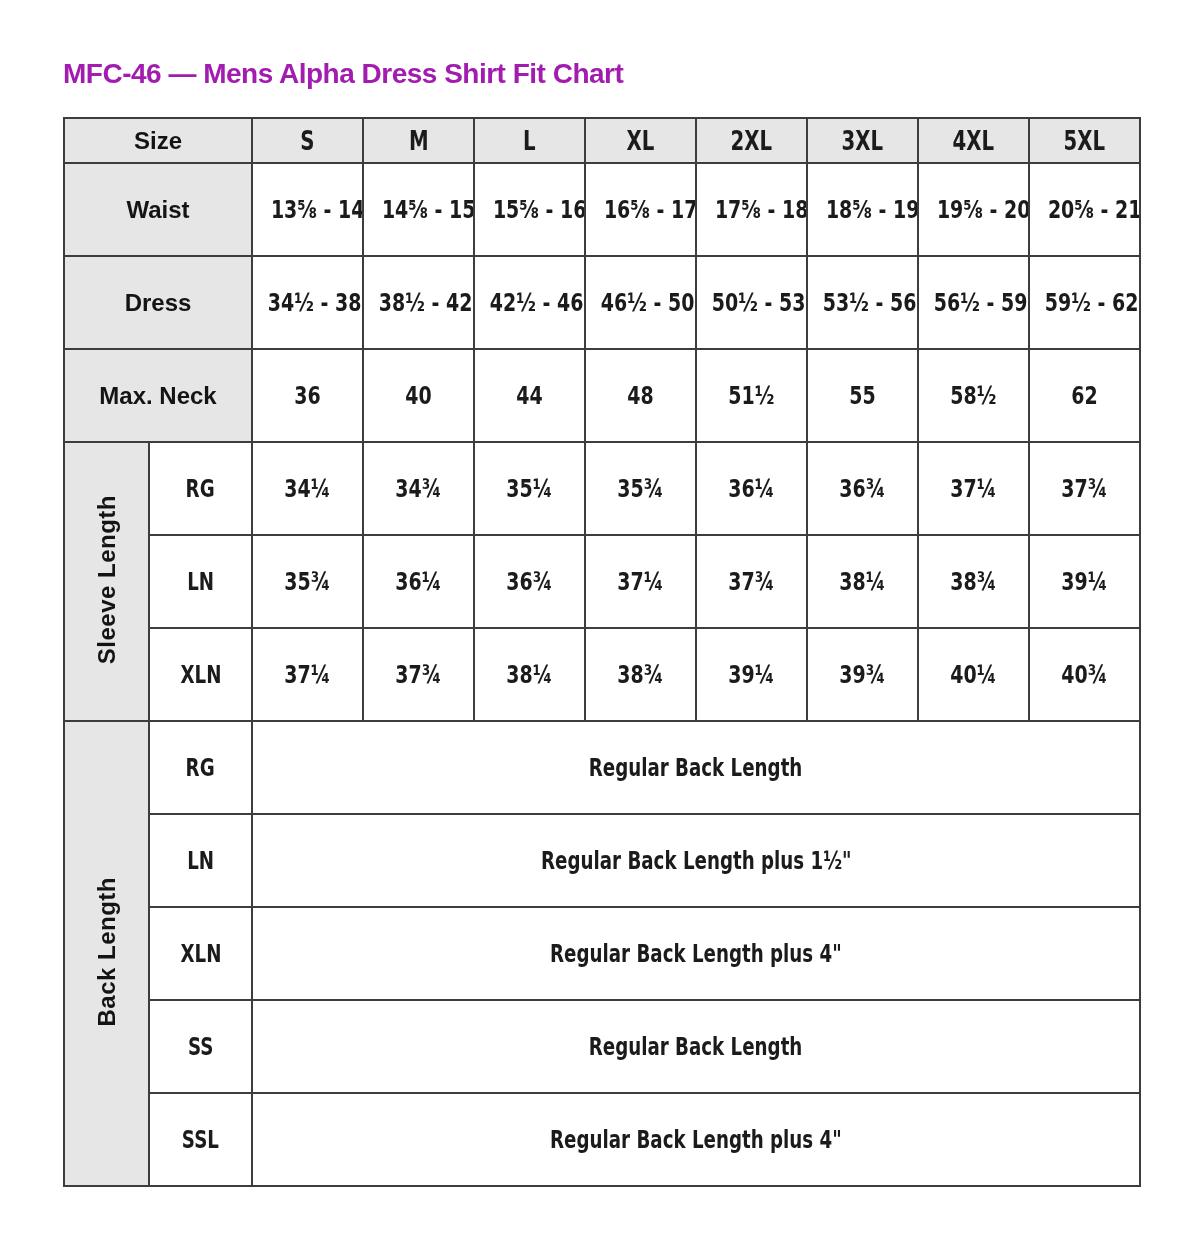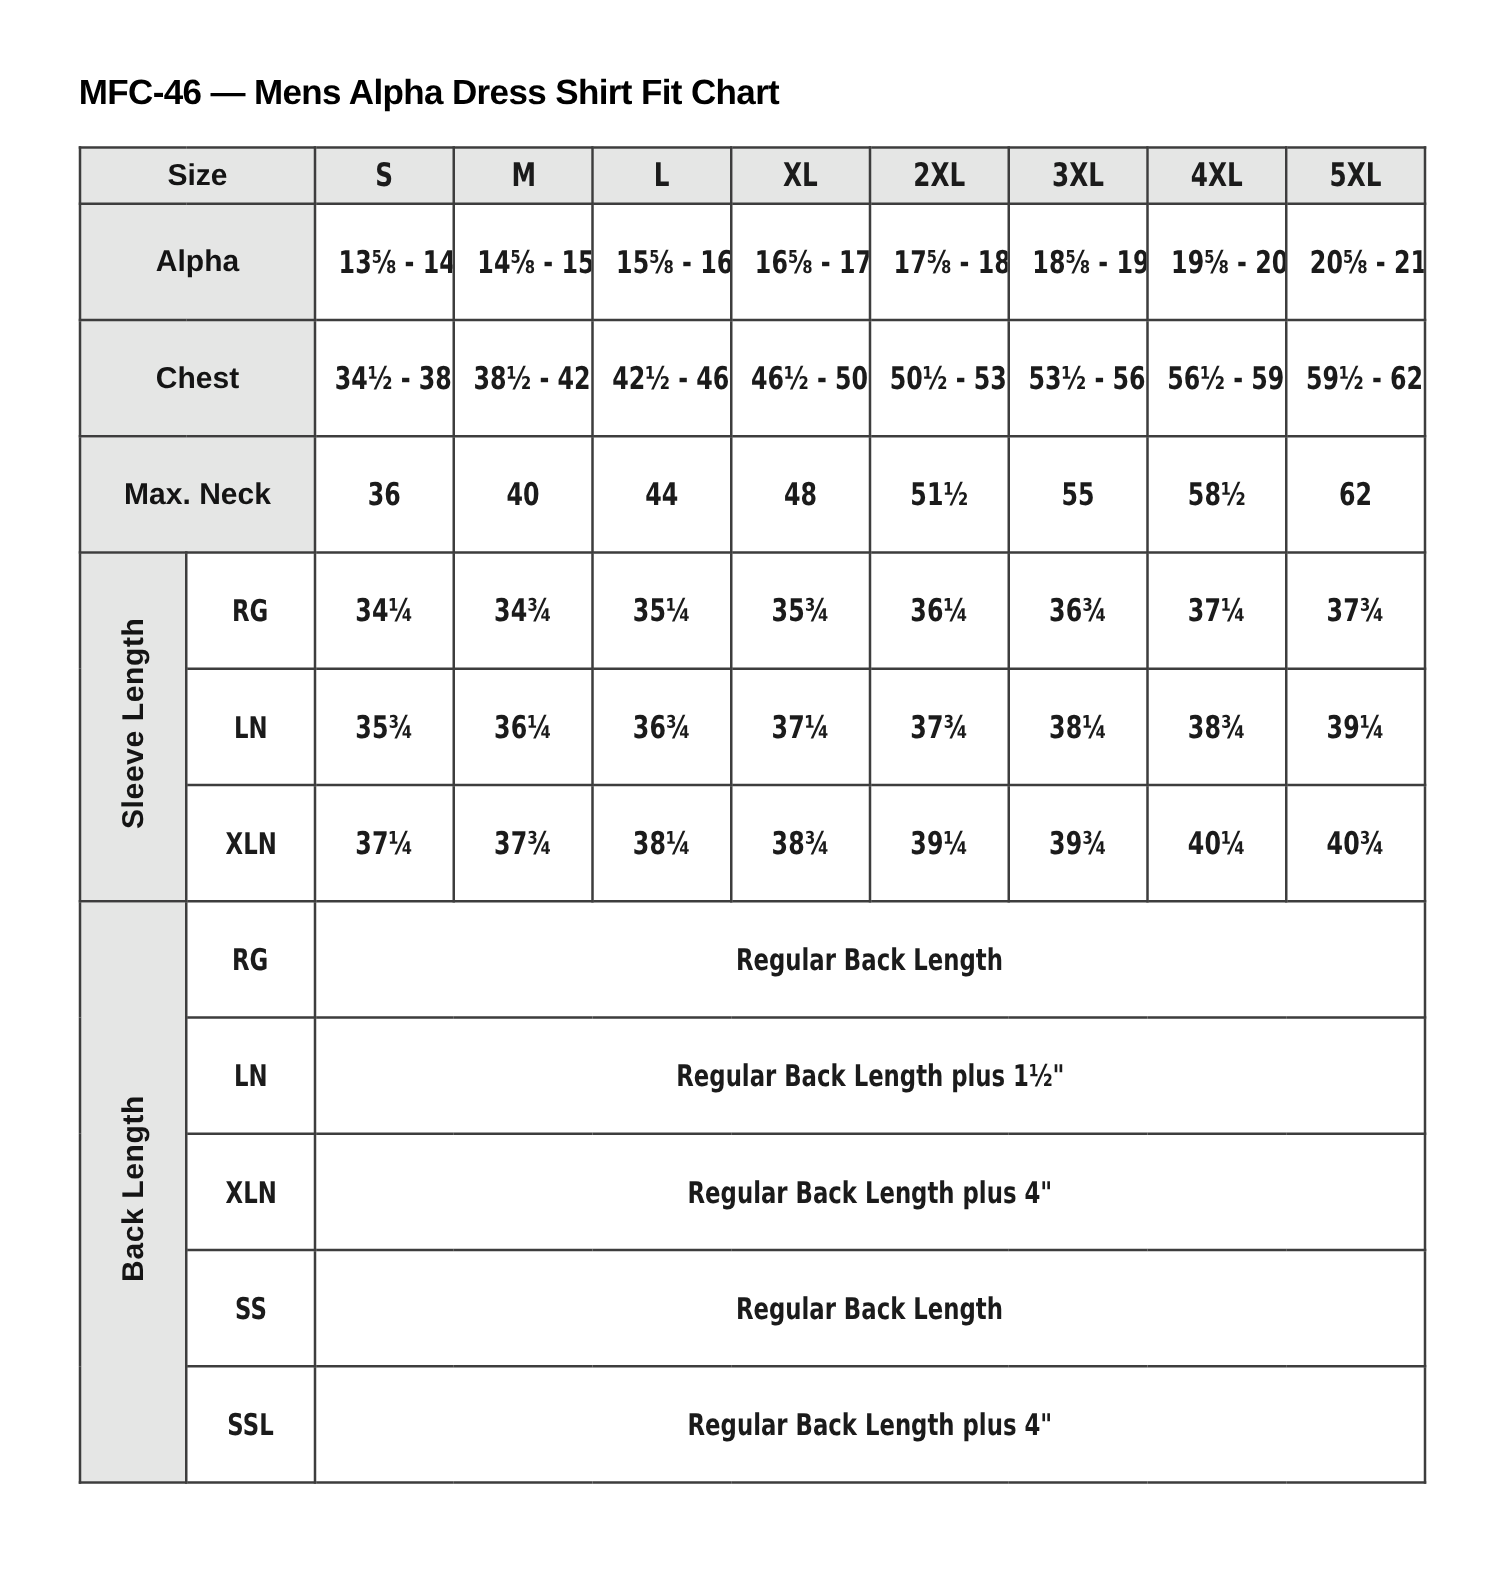--- a/index.html
+++ b/index.html
@@ -15,21 +15,21 @@
     background: #ffffff;
     box-sizing: border-box;
     padding: 58px 60px 0 63px;
   }
   .title {
     font-size: 28px;
     line-height: 32px;
     font-weight: bold;
     letter-spacing: -0.5px;
     margin: 0 0 27px 0;
-    color: #000000;
+    color: #a21caf;
   }
   table.fit-chart {
     border-collapse: collapse;
     table-layout: fixed;
     width: 1077px;
   }
   table.fit-chart td {
     border: 2px solid #3d3d3d;
     text-align: center;
     vertical-align: middle;
@@ -95,33 +95,33 @@
       <td class="gray"><span class="cond size-hd">M</span></td>
       <td class="gray"><span class="cond size-hd">L</span></td>
       <td class="gray"><span class="cond size-hd">XL</span></td>
       <td class="gray"><span class="cond size-hd">2XL</span></td>
       <td class="gray"><span class="cond size-hd">3XL</span></td>
       <td class="gray"><span class="cond size-hd">4XL</span></td>
       <td class="gray"><span class="cond size-hd">5XL</span></td>
     </tr>
 
     <tr class="r-data">
-      <td class="gray" colspan="2"><span class="lbl">Alpha</span></td>
+      <td class="gray" colspan="2"><span class="lbl">Waist</span></td>
       <td class="white"><span class="cond">13⅝ - 14½</span></td>
       <td class="white"><span class="cond">14⅝ - 15½</span></td>
       <td class="white"><span class="cond">15⅝ - 16½</span></td>
       <td class="white"><span class="cond">16⅝ - 17½</span></td>
       <td class="white"><span class="cond">17⅝ - 18½</span></td>
       <td class="white"><span class="cond">18⅝ - 19½</span></td>
       <td class="white"><span class="cond">19⅝ - 20½</span></td>
       <td class="white"><span class="cond">20⅝ - 21½</span></td>
     </tr>
 
     <tr class="r-data">
-      <td class="gray" colspan="2"><span class="lbl">Chest</span></td>
+      <td class="gray" colspan="2"><span class="lbl">Dress</span></td>
       <td class="white"><span class="cond">34½ - 38</span></td>
       <td class="white"><span class="cond">38½ - 42</span></td>
       <td class="white"><span class="cond">42½ - 46</span></td>
       <td class="white"><span class="cond">46½ - 50</span></td>
       <td class="white"><span class="cond">50½ - 53</span></td>
       <td class="white"><span class="cond">53½ - 56</span></td>
       <td class="white"><span class="cond">56½ - 59</span></td>
       <td class="white"><span class="cond">59½ - 62</span></td>
     </tr>
 

